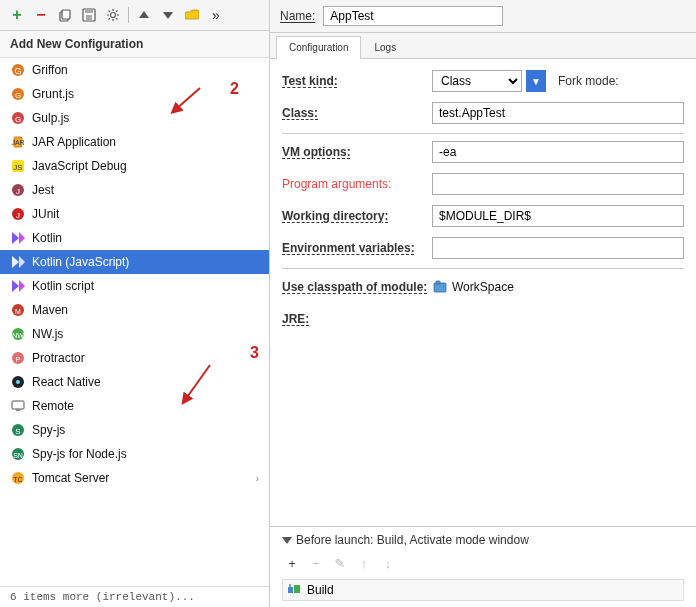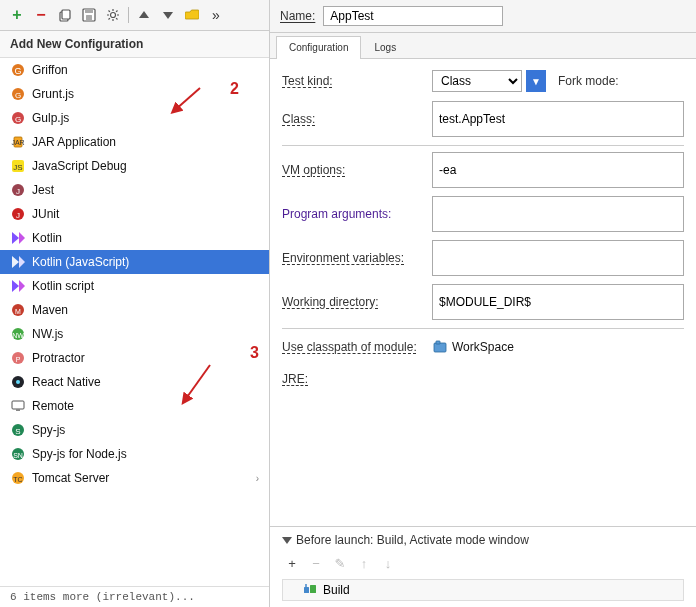--- a/index.html
+++ b/index.html
@@ -191,34 +191,35 @@
       min-width: 150px;
       font-size: 12px;
       color: #333;
       text-align: left;
     }
 
     .form-label.underline {
       text-decoration: underline;
       text-underline-offset: 2px;
       text-decoration-style: dashed;
+      font-weight: bold;
     }
 
     .form-value {
       flex: 1;
       font-size: 12px;
       color: #111;
     }
 
     .form-input {
       flex: 1;
       border: 1px solid #aaaaaa;
       padding: 2px 6px;
       font-size: 12px;
-      height: 36px;
+      height: 22px;
       outline: none;
     }
 
     .select-wrap {
       display: flex;
       align-items: center;
       gap: 4px;
     }
 
     .form-select {
@@ -307,21 +308,21 @@
       background: transparent;
       cursor: pointer;
       font-size: 13px;
       color: #444;
     }
     .bl-btn.disabled { color: #bbbbbb; cursor: default; }
 
     .build-item {
       display: flex;
       align-items: flex-start;
-      padding: 3px 20px;
+      padding: 3px 4px;
       background: #f8f8f8;
       border: 1px solid #dddddd;
       font-size: 12px;
       gap: 6px;
     }
 
     .build-icon {
       width: 14px;
       height: 14px;
       display: flex;
@@ -632,32 +633,32 @@
     </div>
 
     <div class="section-divider"></div>
 
     <div class="form-row">
       <span class="form-label underline">VM options:</span>
       <input class="form-input" type="text" value="-ea" style="">
     </div>
 
     <div class="form-row">
-      <span class="form-label" style="color:#4c1d95">Program arguments:</span>
+      <span class="form-label" style="color:#ef4444">Program arguments:</span>
       <input class="form-input" type="text" value="" style="">
+    </div>
+
+    <div class="form-row">
+      <span class="form-label underline">Working directory:</span>
+      <input class="form-input" type="text" value="$MODULE_DIR$" style="">
     </div>
 
     <div class="form-row">
       <span class="form-label underline">Environment variables:</span>
       <input class="form-input" type="text" value="" style="">
-    </div>
-
-    <div class="form-row">
-      <span class="form-label underline">Working directory:</span>
-      <input class="form-input" type="text" value="$MODULE_DIR$" style="">
     </div>
 
     <div class="section-divider"></div>
 
     <div class="form-row">
       <span class="form-label underline">Use classpath of module:</span>
       <div class="workspace-wrap">
         <div class="workspace-icon">
           <svg width="14" height="14" viewBox="0 0 14 14">
               <rect x="1" y="3" width="12" height="9" rx="1" fill="#5b9bd5" stroke="#2a6aa0" stroke-width="0.8"></rect>

